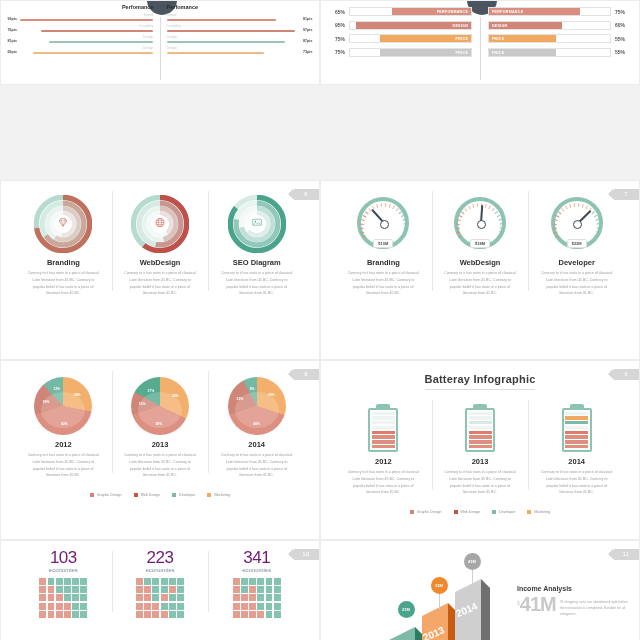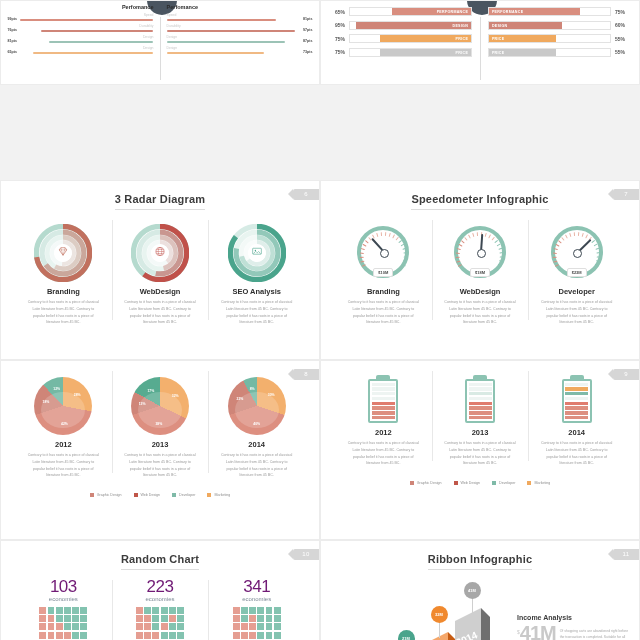--- a/index.html
+++ b/index.html
@@ -224,21 +224,20 @@
               <div class="pctlabel" style="left: 3px;">PRICE</div>
             </div>
             <div class="pcttxt" style="text-align: left;">55%</div>
           </div>
         </div>
     </div>
   </div>
 
   <div class="slide">
     <div class="badge">6</div>
-    <div class="title"><span>3 Radar Diagram</span></div>
     <div class="cols" id="radarCols">
         <div class="col">
           <div class="ringwrap"><svg viewBox="0 0 100 100" width="58" height="58">
               <circle cx="50" cy="50" r="46" fill="none" stroke="#a8d3c6" stroke-width="9" opacity="0.85"></circle>
               <circle cx="50" cy="50" r="46" fill="none" stroke="#c1705e" stroke-width="9" opacity="1.00" stroke-dasharray="208.09909737378788 289.02652413026095" transform="rotate(-90 50 50)"></circle>
               <circle cx="50" cy="50" r="36" fill="none" stroke="#a8d3c6" stroke-width="9" opacity="0.47"></circle>
               <circle cx="50" cy="50" r="36" fill="none" stroke="#c1705e" stroke-width="9" opacity="0.55" stroke-dasharray="147.0265361880023 226.1946710584651" transform="rotate(-90 50 50)"></circle>
               <circle cx="50" cy="50" r="27" fill="none" stroke="#a8d3c6" stroke-width="8" opacity="0.26"></circle>
               <circle cx="50" cy="50" r="27" fill="none" stroke="#c1705e" stroke-width="8" opacity="0.30" stroke-dasharray="98.39468191043231 169.64600329384882" transform="rotate(-90 50 50)"></circle>
               <circle cx="50" cy="50" r="19" fill="none" stroke="#a8d3c6" stroke-width="7" opacity="0.13"></circle>
@@ -279,29 +278,28 @@
               <circle cx="50" cy="50" r="27" fill="none" stroke="#cfe8e0" stroke-width="8" opacity="0.26"></circle>
               <circle cx="50" cy="50" r="27" fill="none" stroke="#4aa48c" stroke-width="8" opacity="0.30" stroke-dasharray="120.44866233863266 169.64600329384882" transform="rotate(-90 50 50)"></circle>
               <circle cx="50" cy="50" r="19" fill="none" stroke="#cfe8e0" stroke-width="7" opacity="0.13"></circle>
               <circle cx="50" cy="50" r="19" fill="none" stroke="#4aa48c" stroke-width="7" opacity="0.15" stroke-dasharray="76.40353333530375 119.38052083641213" transform="rotate(-90 50 50)"></circle>
               <circle cx="50" cy="50" r="15" fill="#fff"></circle>
             </svg><span style="position: absolute; left: 50%; top: 50%; transform: translate(-50%, -50%); color: rgb(74, 164, 140);"><svg viewBox="0 0 24 24" width="13" height="13">
                 <rect x="4" y="6" width="16" height="11" rx="1" fill="none" stroke="currentColor" stroke-width="1.1"></rect>
                 <circle cx="9" cy="10" r="1.3" fill="currentColor"></circle>
                 <path d="M5.5 16l4-4.5 3 3 2.5-2.5 3.5 4" fill="none" stroke="currentColor" stroke-width="1"></path>
               </svg></span></div>
-          <div class="lbl">SEO Analysis</div>
+          <div class="lbl">SEO Diagram</div>
           <div class="desc">Contrary to it has roots in a piece of classical Latin literature from 45 BC. Contrary to popular belief it has roots in a piece of literature from 45 BC.</div>
         </div>
       </div>
   </div>
 
   <div class="slide">
     <div class="badge">7</div>
-    <div class="title"><span>Speedometer Infographic</span></div>
     <div class="cols" id="speedCols">
         <div class="col">
           <div class="speed">
             <i class="tick" style="transform: rotate(-115deg); background: rgb(217, 142, 127);"></i>
             <i class="tick" style="transform: rotate(-104.048deg); background: rgb(217, 142, 127);"></i>
             <i class="tick" style="transform: rotate(-93.0952deg); background: rgb(217, 142, 127);"></i>
             <i class="tick" style="transform: rotate(-82.1429deg); background: rgb(217, 142, 127);"></i>
             <i class="tick" style="transform: rotate(-71.1905deg); background: rgb(217, 142, 127);"></i>
             <i class="tick" style="transform: rotate(-60.2381deg); background: rgb(217, 142, 127);"></i>
             <i class="tick" style="transform: rotate(-49.2857deg); background: rgb(217, 142, 127);"></i>
@@ -432,20 +430,21 @@
     <div class="legend" id="pieLegend">
         <div><i style="background: rgb(207, 133, 120);"></i><span>Graphic Design</span></div>
         <div><i style="background: rgb(192, 86, 74);"></i><span>Web Design</span></div>
         <div><i style="background: rgb(127, 186, 168);"></i><span>Developer</span></div>
         <div><i style="background: rgb(240, 169, 94);"></i><span>Marketing</span></div>
       </div>
   </div>
 
   <div class="slide">
     <div class="badge">9</div>
+    <div class="title"><span>Batteray Infographic</span></div>
     <div class="cols" id="batCols">
         <div class="col">
           <div class="bat">
             <div class="batcap"></div>
             <div class="batbody">
               <div class="cell" style="background: rgb(238, 244, 242);"></div>
               <div class="cell" style="background: rgb(238, 244, 242);"></div>
               <div class="cell" style="background: rgb(238, 244, 242);"></div>
               <div class="cell" style="background: rgb(238, 244, 242);"></div>
               <div class="cell" style="background: rgb(224, 124, 110);"></div>
@@ -495,21 +494,20 @@
     <div class="legend" id="batLegend">
         <div><i style="background: rgb(207, 133, 120);"></i><span>Graphic Design</span></div>
         <div><i style="background: rgb(192, 86, 74);"></i><span>Web Design</span></div>
         <div><i style="background: rgb(127, 186, 168);"></i><span>Developer</span></div>
         <div><i style="background: rgb(240, 169, 94);"></i><span>Marketing</span></div>
       </div>
   </div>
 
   <div class="slide">
     <div class="badge">10</div>
-    <div class="title"><span>Random Chart</span></div>
     <div class="cols" id="randCols">
         <div class="col">
           <div class="bignum">103</div>
           <div class="econ">economies</div>
           <div class="dots">
             <i style="background: rgb(229, 158, 146);"></i>
             <i style="background: rgb(131, 195, 176);"></i>
             <i style="background: rgb(131, 195, 176);"></i>
             <i style="background: rgb(131, 195, 176);"></i>
             <i style="background: rgb(131, 195, 176);"></i>
@@ -610,21 +608,20 @@
             <i style="background: rgb(229, 158, 146);"></i>
             <i style="background: rgb(131, 195, 176);"></i>
             <i style="background: rgb(131, 195, 176);"></i>
           </div>
         </div>
       </div>
   </div>
 
   <div class="slide">
     <div class="badge">11</div>
-    <div class="title"><span>Ribbon Infographic</span></div>
     <div class="ribbon">
       <div class="ribcanvas" id="ribCanvas"><svg viewBox="0 0 230 150" width="230" height="150">
             <path d="M2,142 L2,121 L28,108 L28,129 Z" fill="#dd8f80"></path>
             <path d="M28,108 L37,117 L37,138 L28,129 Z" fill="#b2503f"></path>
             <path d="M2,142 L28,129 L37,138 L11,151 Z" fill="#b2503f"></path>
             <text x="15" y="142" fill="#fff" font-size="10" font-weight="bold" text-anchor="middle" font-family="Liberation Sans, sans-serif" transform="rotate(-23 15 142)">2010</text>
             <path d="M35,142 L35,97 L61,84 L61,129 Z" fill="#d38b85"></path>
             <path d="M61,84 L70,93 L70,138 L61,129 Z" fill="#9e4336"></path>
             <path d="M35,142 L61,129 L70,138 L44,151 Z" fill="#9e4336"></path>
             <text x="48" y="118" fill="#fff" font-size="10" font-weight="bold" text-anchor="middle" font-family="Liberation Sans, sans-serif" transform="rotate(-23 48 118)">2011</text>

